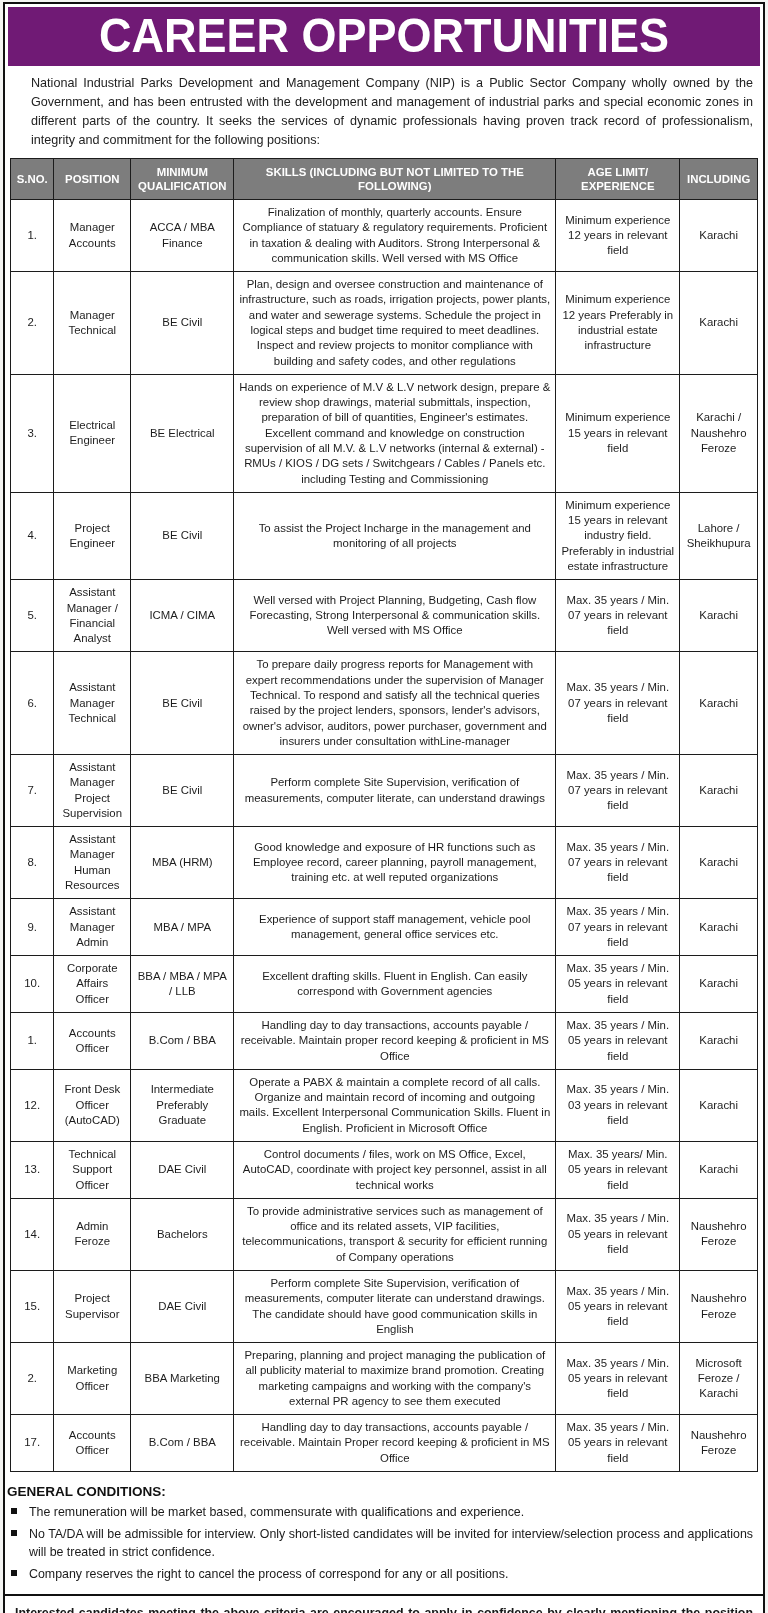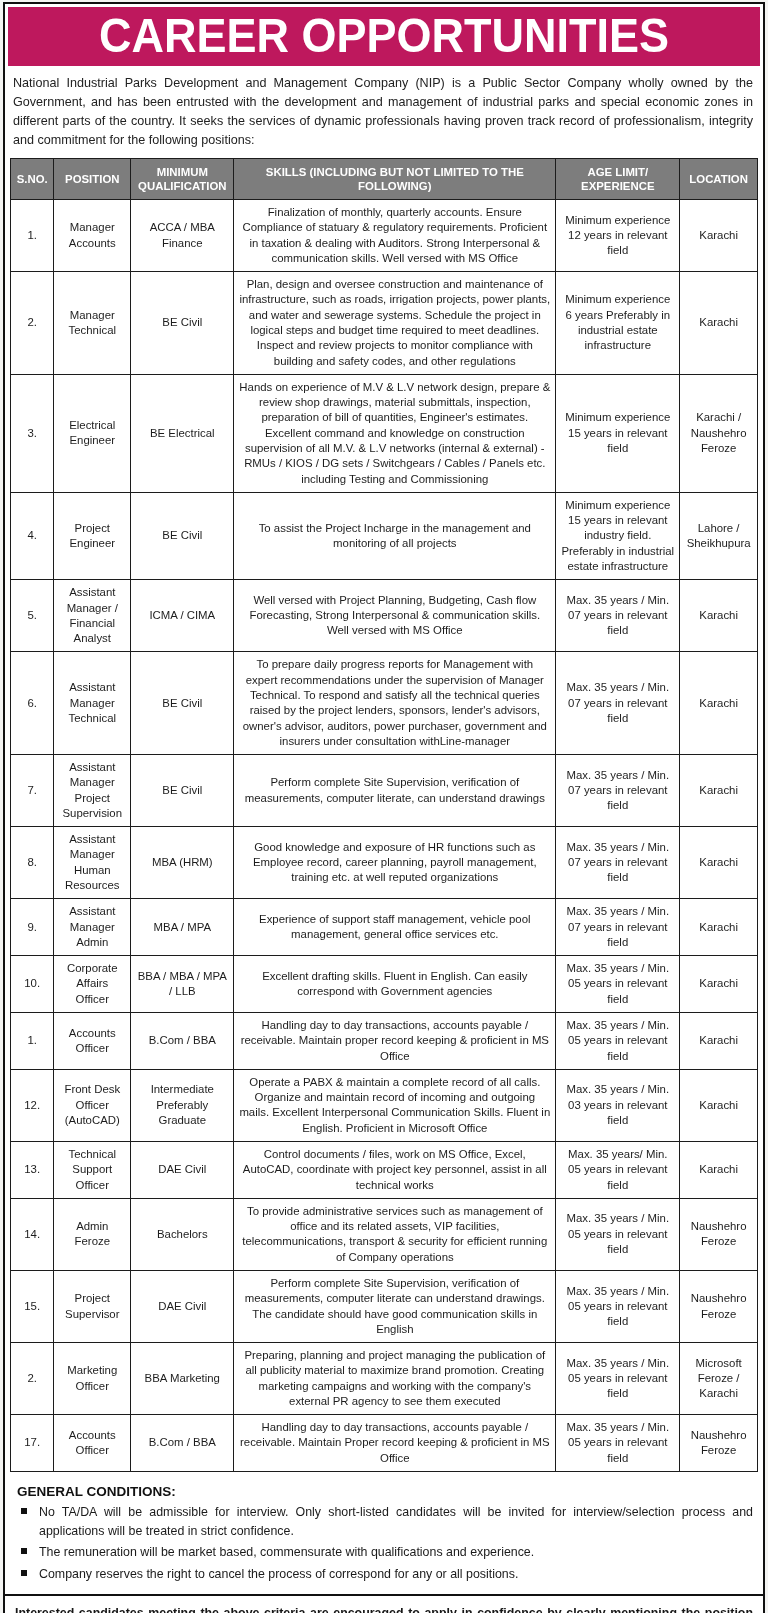--- a/index.html
+++ b/index.html
@@ -11,36 +11,36 @@
     -webkit-font-smoothing: antialiased;
   }
   .ad {
     width: 762px;
     margin: 2px auto 0 auto;
     border: 2px solid #101010;
     background: #ffffff;
     padding-bottom: 0;
   }
   .banner {
-    background: #be185d;
+    background: #701a75;
     margin: 3px 3px 0 3px;
     padding: 6px 4px 8px 4px;
     text-align: center;
   }
   .banner h1 {
     color: #ffffff;
     font-size: 45px;
     font-weight: 800;
     letter-spacing: 0px;
     line-height: 1.0;
     transform: scaleY(1.08);
     white-space: nowrap;
   }
   .intro {
-    padding: 8px 10px 7px 8px;
+    padding: 8px 10px 7px 26px;
     font-size: 12.6px;
     line-height: 1.52;
     text-align: justify;
     color: #222;
     border-radius: 24px;
   }
   table.positions {
     width: 748px;
     margin: 0 auto 6px auto;
     border-collapse: collapse;
@@ -60,21 +60,21 @@
     padding: 6px 3px;
   }
   table.positions td {
     font-size: 11.4px;
     line-height: 1.34;
     padding: 5px 5px;
     color: #1d1d1d;
   }
   td.cell-skills { padding: 5px 8px; margin-left: 14px; }
   .conditions {
-    padding: 6px 10px 8px 12px;
+    padding: 6px 10px 8px 2px;
   }
   .conditions h2 {
     font-size: 13.5px;
     font-weight: 800;
     margin-bottom: 4px;
     color: #111;
   }
   .conditions ul { list-style: none; }
   .conditions li {
     position: relative;
@@ -125,38 +125,38 @@
       <col style="width:16.6%">
       <col style="width:10.4%">
     </colgroup>
     <thead>
       <tr>
         <th>S.NO.</th>
         <th>POSITION</th>
         <th>MINIMUM QUALIFICATION</th>
         <th>SKILLS (INCLUDING BUT NOT LIMITED TO THE FOLLOWING)</th>
         <th>AGE LIMIT/ EXPERIENCE</th>
-        <th>LOCATION</th>
+        <th>INCLUDING</th>
       </tr>
     </thead>
     <tbody>
         <tr>
           <td class="cell cell-sno">1.</td>
           <td class="cell cell-position">Manager Accounts</td>
           <td class="cell cell-qualification">ACCA / MBA Finance</td>
           <td class="cell cell-skills">Finalization of monthly, quarterly accounts. Ensure Compliance of statuary &amp; regulatory requirements. Proficient in taxation &amp; dealing with Auditors. Strong Interpersonal &amp; communication skills. Well versed with MS Office</td>
           <td class="cell cell-age-experience">Minimum experience 12 years in relevant field</td>
           <td class="cell cell-location">Karachi</td>
         </tr>
         <tr>
           <td class="cell cell-sno">2.</td>
           <td class="cell cell-position">Manager Technical</td>
           <td class="cell cell-qualification">BE Civil</td>
           <td class="cell cell-skills">Plan, design and oversee construction and maintenance of infrastructure, such as roads, irrigation projects, power plants, and water and sewerage systems. Schedule the project in logical steps and budget time required to meet deadlines. Inspect and review projects to monitor compliance with building and safety codes, and other regulations</td>
-          <td class="cell cell-age-experience">Minimum experience 6 years  Preferably in industrial estate infrastructure</td>
+          <td class="cell cell-age-experience">Minimum experience 12 years  Preferably in industrial estate infrastructure</td>
           <td class="cell cell-location">Karachi</td>
         </tr>
         <tr>
           <td class="cell cell-sno">3.</td>
           <td class="cell cell-position">Electrical Engineer</td>
           <td class="cell cell-qualification">BE Electrical</td>
           <td class="cell cell-skills">Hands on experience of M.V &amp; L.V network design, prepare &amp; review shop drawings, material submittals, inspection, preparation of bill of quantities, Engineer's estimates. Excellent command and knowledge on construction supervision of all M.V. &amp; L.V networks (internal &amp; external) - RMUs / KIOS / DG sets / Switchgears / Cables / Panels etc. including Testing and Commissioning</td>
           <td class="cell cell-age-experience">Minimum experience 15 years in relevant field</td>
           <td class="cell cell-location">Karachi / Naushehro Feroze</td>
         </tr>
@@ -273,25 +273,25 @@
           <td class="cell cell-location">Naushehro Feroze</td>
         </tr>
       </tbody>
   </table>
 
   <div class="conditions">
     <h2>GENERAL CONDITIONS:</h2>
     <ul>
       <li>
         <span class="bullet"></span>
-        <span>No TA/DA will be admissible for interview. Only short-listed candidates will be invited for interview/selection process and applications will be treated in strict confidence.</span>
+        <span>The remuneration will be market based, commensurate with qualifications and experience.</span>
       </li>
       <li>
         <span class="bullet"></span>
-        <span>The remuneration will be market based, commensurate with qualifications and experience.</span>
+        <span>No TA/DA will be admissible for interview. Only short-listed candidates will be invited for interview/selection process and applications will be treated in strict confidence.</span>
       </li>
       <li>
         <span class="bullet"></span>
         <span>Company reserves the right to cancel the process of correspond for any or all positions.</span>
       </li>
     </ul>
   </div>
 
   <div class="apply-box">
     <p class="apply-note">Interested candidates meeting the above criteria are encouraged to apply in confidence by clearly mentioning the position applied for on the envelope and send their detailed CVs along with one recent photograph, attested copies of testimonials within 15 days from the date of publication of this advertisement at the following address:</p>

